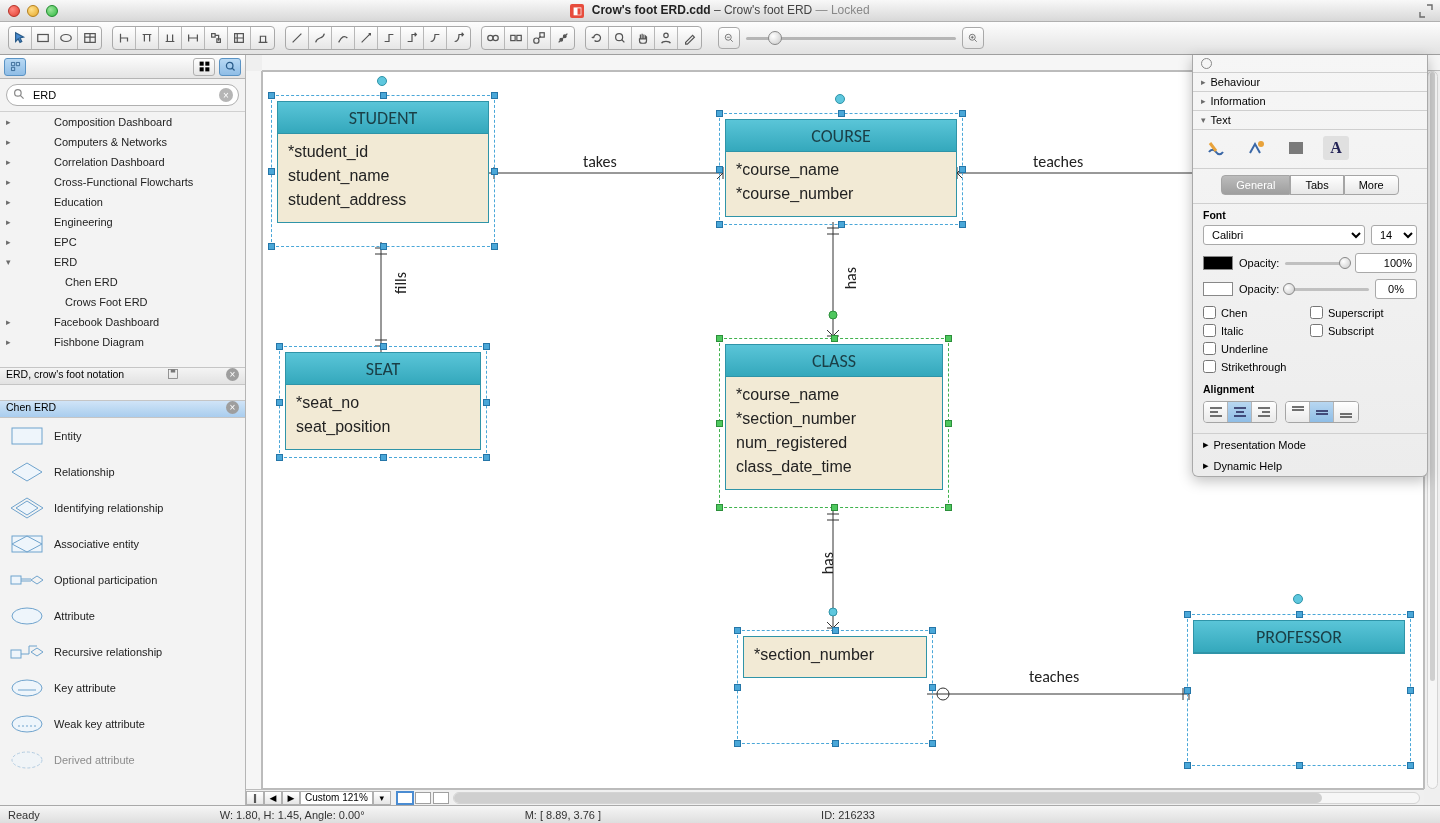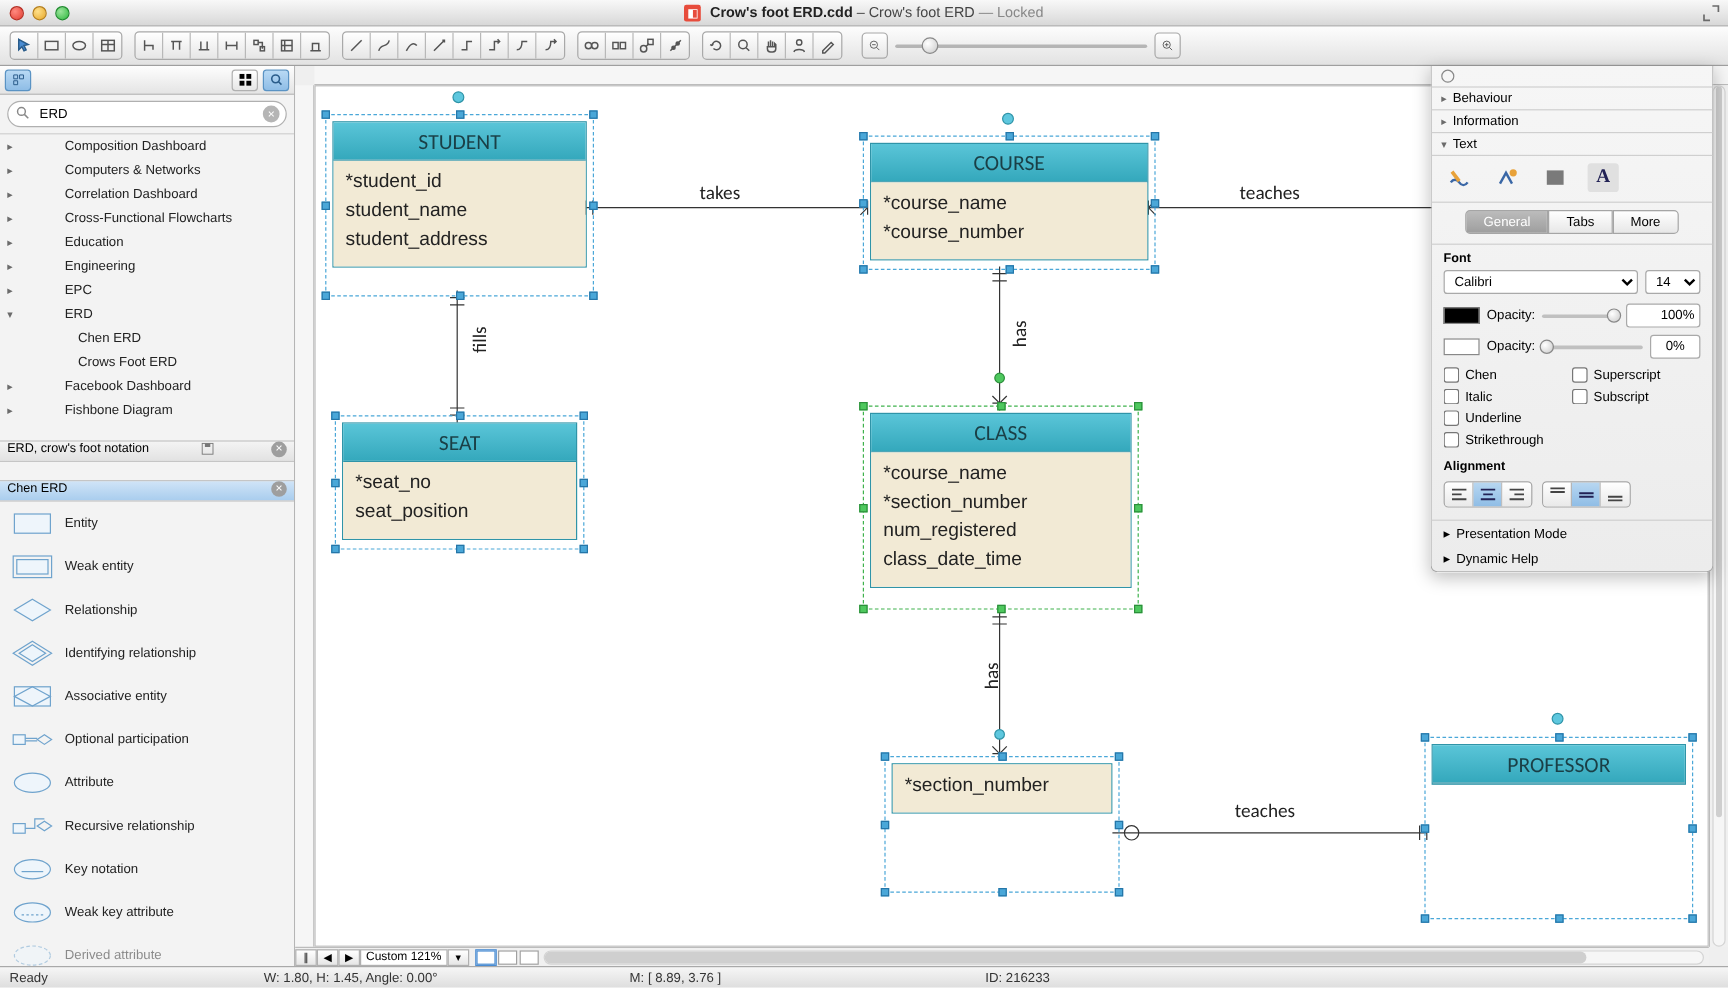--- a/index.html
+++ b/index.html
@@ -427,29 +427,20 @@
           <span class="shapeicon">
             <svg viewBox="0 0 34 22">
               <rect x="2" y="3" width="30" height="16" fill="#eef5fb" stroke="#6fa3cd"></rect>
             </svg>
           </span>
           <span class="slabel">Entity</span>
         </div>
       <div class="shapeitem">
           <span class="shapeicon">
             <svg viewBox="0 0 34 22">
-              <rect x="1" y="2" width="32" height="18" fill="none" stroke="#6fa3cd"></rect>
-              <rect x="4" y="5" width="26" height="12" fill="#eef5fb" stroke="#6fa3cd"></rect>
-            </svg>
-          </span>
-          <span class="slabel">Weak entity</span>
-        </div>
-      <div class="shapeitem">
-          <span class="shapeicon">
-            <svg viewBox="0 0 34 22">
               <path d="M17 2l15 9-15 9L2 11z" fill="#eef5fb" stroke="#6fa3cd"></path>
             </svg>
           </span>
           <span class="slabel">Relationship</span>
         </div>
       <div class="shapeitem">
           <span class="shapeicon">
             <svg viewBox="0 0 34 22">
               <path d="M17 1l16 10-16 10L1 11z" fill="none" stroke="#6fa3cd"></path>
               <path d="M17 4l11 7-11 7L6 11z" fill="#eef5fb" stroke="#6fa3cd"></path>
@@ -494,21 +485,21 @@
           </span>
           <span class="slabel">Recursive relationship</span>
         </div>
       <div class="shapeitem">
           <span class="shapeicon">
             <svg viewBox="0 0 34 22">
               <ellipse cx="17" cy="11" rx="15" ry="8" fill="#eef5fb" stroke="#6fa3cd"></ellipse>
               <path d="M8 13h18" stroke="#6fa3cd"></path>
             </svg>
           </span>
-          <span class="slabel">Key notation</span>
+          <span class="slabel">Key attribute</span>
         </div>
       <div class="shapeitem">
           <span class="shapeicon">
             <svg viewBox="0 0 34 22">
               <ellipse cx="17" cy="11" rx="15" ry="8" fill="#eef5fb" stroke="#6fa3cd"></ellipse>
               <path d="M8 13h18" stroke="#6fa3cd" stroke-dasharray="2 2"></path>
             </svg>
           </span>
           <span class="slabel">Weak key attribute</span>
         </div>

